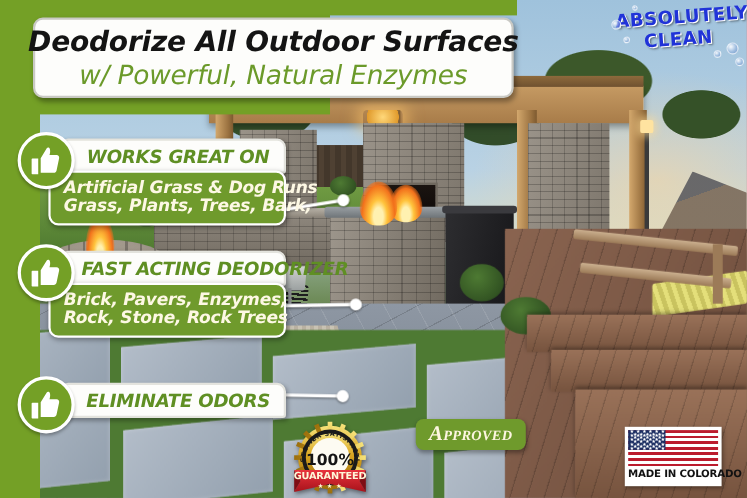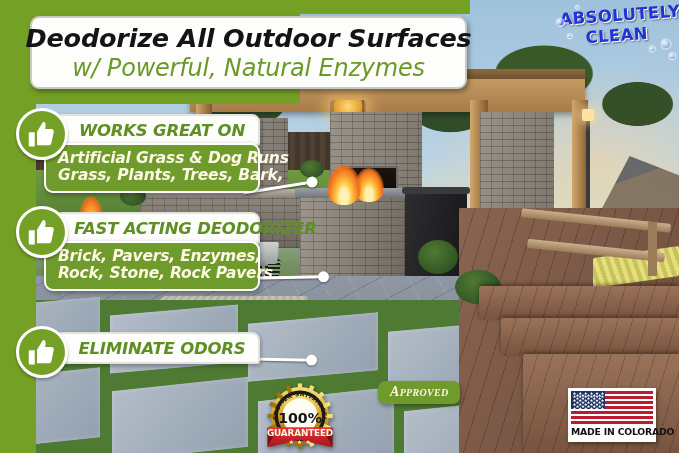--- a/index.html
+++ b/index.html
@@ -296,21 +296,21 @@
   }
   .bu1 { left:-4px;  top:6px;  width:9px;  height:9px; }
   .bu2 { left:6px;   top:22px; width:6px;  height:6px; }
   .bu3 { right:2px;  top:34px; width:11px; height:11px; }
   .bu4 { right:18px; top:40px; width:7px;  height:7px; }
   .bu5 { right:-2px; top:48px; width:8px;  height:8px; }
   .bu6 { left:16px;  top:-6px; width:5px;  height:5px; }
 
   
   .callout { position:absolute; left:22px; width:238px; }
-  .co1 { top:114px; } .co2 { top:212px; } .co3 { top:332px; }
+  .co1 { top:126px; } .co2 { top:228px; } .co3 { top:348px; }
 
   .thumb-badge {
     position:absolute; left:-6px; top:-6px;
     width:52px; height:52px; border-radius:50%;
     background:#74a026;
     border:3px solid #ffffff;
     box-shadow:0 2px 3px rgba(0,0,0,.3);
     display:flex; align-items:center; justify-content:center;
     z-index:4;
   }
@@ -375,21 +375,21 @@
   }
   .vet span {
     display:block;
     font-family:"Liberation Serif", serif;
     font-weight:bold; font-style:italic;
     color:#fdf6e0; line-height:1.02;
     font-variant:small-caps;
     letter-spacing:.3px;
   }
   .vet .v1 { font-size:19px; }
-  .vet .v2 { font-size:14px; }
+  .vet .v2 { font-size:19px; }
 
   
   .flagbadge {
     position:absolute; left:568px; top:388px; width:88px; height:54px;
     background:#ffffff; padding:3px 3px 0;
     box-shadow:1px 2px 4px rgba(0,0,0,.4); z-index:6;
   }
   .flag { position:relative; width:82px; height:33px; overflow:hidden; }
   .flag .stripes { position:absolute; inset:0;
     background:repeating-linear-gradient(#bb1c2e 0 2.54px, #ffffff 2.54px 5.08px); }
@@ -525,21 +525,21 @@
       <svg viewBox="0 0 24 24">
         <path fill="#ffffff" d="M2 10.5h4.2V22H2a.6.6 0 0 1-.6-.6V11.1a.6.6 0 0 1 .6-.6z"></path>
         <path fill="#ffffff" d="M8 10.2 12.4 3c.5-.9 1.9-.7 2.2.3.5 1.6.3 3.2-.2 4.6h5.1c1.3 0 2.2 1.2 1.9 2.4l-1.9 9c-.2.9-1 1.6-2 1.6H8z"></path>
       </svg>
     </div>
     <div class="co-head">
       <span>FAST ACTING DEODORIZER</span>
     </div>
     <div class="co-body">
       <span>Brick, Pavers, Enzymes,</span>
-      <span>Rock, Stone, Rock Pavers</span>
+      <span>Rock, Stone, Rock Trees</span>
     </div>
   </div>
 
   <div class="callout co3">
     <div class="thumb-badge">
       <svg viewBox="0 0 24 24">
         <path fill="#ffffff" d="M2 10.5h4.2V22H2a.6.6 0 0 1-.6-.6V11.1a.6.6 0 0 1 .6-.6z"></path>
         <path fill="#ffffff" d="M8 10.2 12.4 3c.5-.9 1.9-.7 2.2.3.5 1.6.3 3.2-.2 4.6h5.1c1.3 0 2.2 1.2 1.9 2.4l-1.9 9c-.2.9-1 1.6-2 1.6H8z"></path>
       </svg>
     </div>

